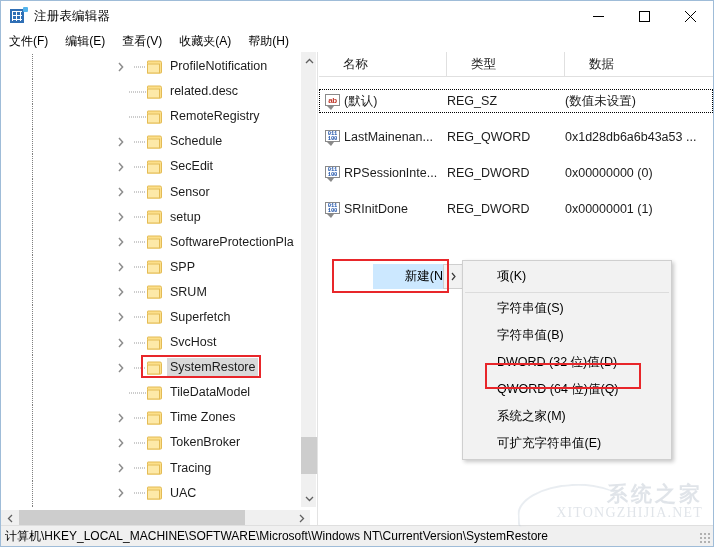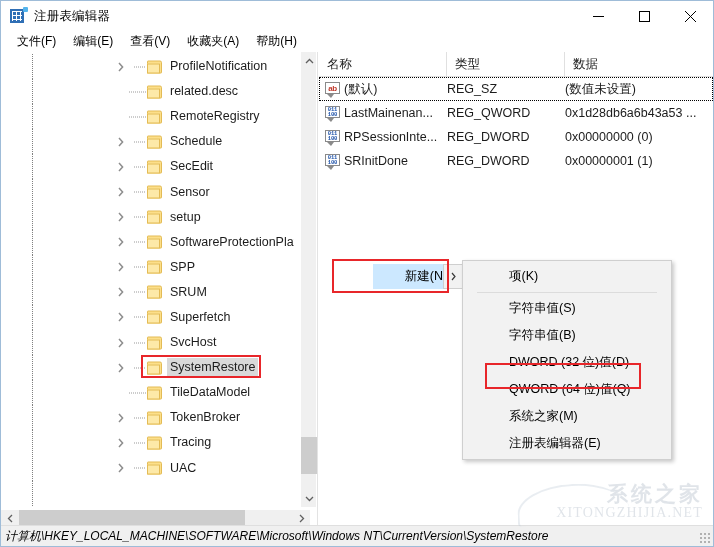--- a/index.html
+++ b/index.html
@@ -53,21 +53,20 @@
     color: #000;
   }
   .wc svg { display: block; }
 
   
   .menubar {
     position: absolute; left: 0; top: 30px;
     width: 712px; height: 21px;
     background: #ffffff;
     display: flex; align-items: center;
-    padding-left: 8px;
   }
   .menu-item {
     font-size: 12px; color: #000;
     padding: 2px 9px 2px 8px;
     white-space: nowrap;
   }
 
   
   .content {
     position: absolute; left: 0; top: 51px;
@@ -189,27 +188,27 @@
   .lheader {
     position: relative;
     height: 25px;
     border-bottom: 1px solid #e0e0e0;
     background: #ffffff;
   }
   .lhcell {
     position: absolute; top: 0; height: 24px;
     display: flex; align-items: center;
     font-size: 12.5px; color: #1c1c1c;
-    padding-left: 8px;
+    padding-left: 24px;
     border-right: 1px solid #e0e0e0;
   }
   .lrow {
     position: relative; height: 24px;
     display: flex; align-items: center;
-    font-size: 12.5px; color: #1c1c1c;
+    font-size: 12.5px; color: #1c1c1c; margin-top: 12px;
   }
   .lrow.focused { outline: 1px dotted #000; outline-offset: -1px; }
   .lcell { position: absolute; white-space: nowrap; }
   .vicon {
     position: absolute; left: 6px; top: 50%;
     transform: translateY(-50%);
     width: 15px; height: 14px;
   }
   .vicon .body {
     position: absolute; left: 0; top: 0; width: 15px; height: 12px;
@@ -252,42 +251,41 @@
     background: #f2f2f2;
     border: 1px solid #cfcfcf;
     display: flex; align-items: center; justify-content: center;
     font-size: 10px; color: #3a3a3a;
   }
   .submenu {
     position: absolute;
     background: #f2f2f2;
     border: 1px solid #cfcfcf;
     box-shadow: 2px 2px 4px rgba(0,0,0,.22);
-    padding: 2px 12px;
+    padding: 2px 0;
   }
   .sm-item {
     height: 27px;
     display: flex; align-items: center;
     padding-left: 34px;
     font-size: 12.5px; color: #000;
     white-space: nowrap;
   }
   .sm-sep {
     height: 1px; background: #dcdcdc; margin: 2px 2px 2px 2px;
   }
 
   
   .statusbar {
     position: absolute; left: 0; bottom: 0;
     width: 712px; height: 21px;
     background: #f0f0f0;
     border-top: 1px solid #dfdfdf;
     display: flex; align-items: center;
     overflow: hidden;
-    font-style: italic;
   }
   .status-text {
     font-size: 12px; color: #000;
     padding-left: 4px; white-space: nowrap;
   }
   .grip {
     position: absolute; right: 3px; bottom: 3px;
     width: 11px; height: 11px;
     background-image:
       radial-gradient(#a6a6a6 40%, transparent 41%);
@@ -554,20 +552,34 @@
               <div class="chev">
                 <svg width="6" height="10" viewBox="0 0 6 10">
                   <path d="M1 1 L4.6 5 L1 9" fill="none" stroke="#8d8d8d" stroke-width="1.5"></path>
                 </svg>
               </div>
               <div class="tdot" style="left: 133px; width: 11px;"></div>
               <div class="folder">
                 <div class="back"></div>
                 <div class="front"></div>
               </div>
+              <div class="tlabel">Time Zones</div>
+            </div>
+            <div class="trow">
+              <div class="guide"></div>
+              <div class="chev">
+                <svg width="6" height="10" viewBox="0 0 6 10">
+                  <path d="M1 1 L4.6 5 L1 9" fill="none" stroke="#8d8d8d" stroke-width="1.5"></path>
+                </svg>
+              </div>
+              <div class="tdot" style="left: 133px; width: 11px;"></div>
+              <div class="folder">
+                <div class="back"></div>
+                <div class="front"></div>
+              </div>
               <div class="tlabel">TokenBroker</div>
             </div>
             <div class="trow">
               <div class="guide"></div>
               <div class="chev">
                 <svg width="6" height="10" viewBox="0 0 6 10">
                   <path d="M1 1 L4.6 5 L1 9" fill="none" stroke="#8d8d8d" stroke-width="1.5"></path>
                 </svg>
               </div>
               <div class="tdot" style="left: 133px; width: 11px;"></div>
@@ -697,21 +709,21 @@
 
     <div class="submenu" style="left:461px;top:208px;width:210px;">
       <div id="submenu-items">
           <div class="sm-item">项(K)</div>
           <div class="sm-sep"></div>
           <div class="sm-item">字符串值(S)</div>
           <div class="sm-item">字符串值(B)</div>
           <div class="sm-item">DWORD (32 位)值(D)</div>
           <div class="sm-item">QWORD (64 位)值(Q)</div>
           <div class="sm-item">系统之家(M)</div>
-          <div class="sm-item">注册表编辑器(E)</div>
+          <div class="sm-item">可扩充字符串值(E)</div>
         </div>
     </div>
     <div class="redbox" style="left:484px;top:311px;width:156px;height:26px;"></div>
 
   </div>
 
   <div class="statusbar">
     <div class="status-text">计算机\HKEY_LOCAL_MACHINE\SOFTWARE\Microsoft\Windows NT\CurrentVersion\SystemRestore</div>
     <div class="grip"></div>
   </div>

